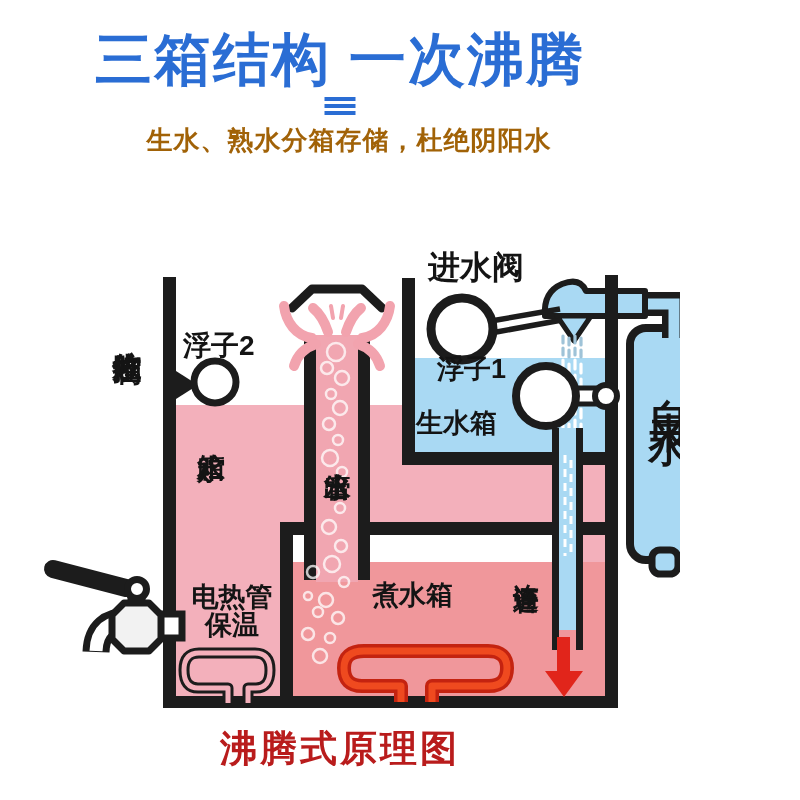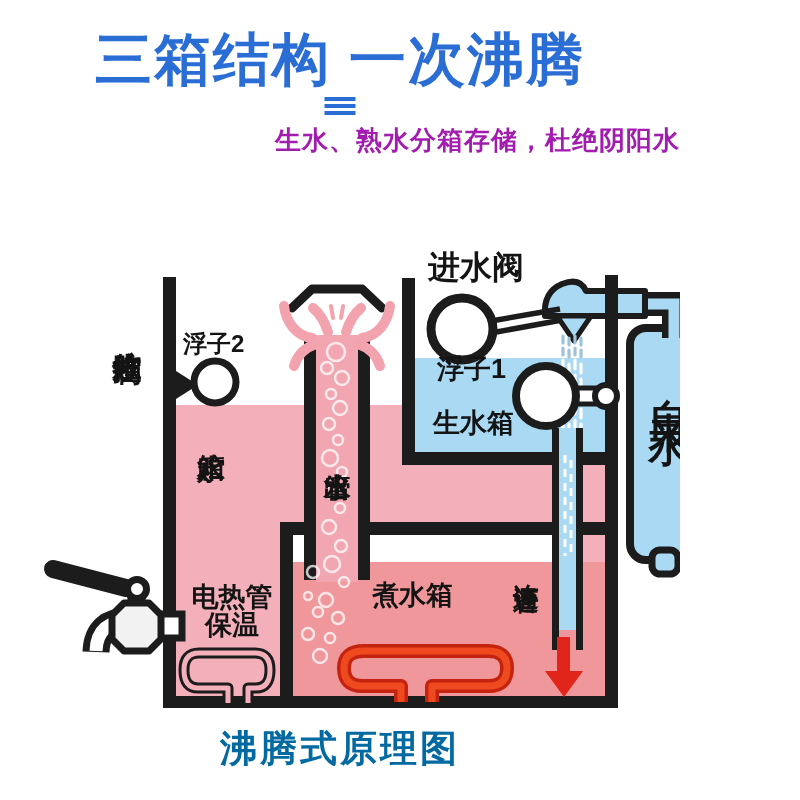--- a/index.html
+++ b/index.html
@@ -7,29 +7,29 @@
     position:relative;width:680px;height:800px;background:#ffffff;overflow:hidden;
     font-family:"Liberation Sans","DejaVu Sans",sans-serif;
   }
   .title{
     position:absolute;left:0;right:0;top:22px;text-align:center;
     font-size:57px;font-weight:900;color:#2a6dd4;letter-spacing:2px;white-space:nowrap;
   }
   .divider{position:absolute;left:50%;top:97px;transform:translateX(-50%);display:flex;flex-direction:column;gap:3px;}
   .divider span{display:block;width:31px;height:4px;background:#2a6dd4;}
   .subtitle{
-    position:absolute;left:0;right:0;top:123px;text-align:right;
-    font-size:26px;font-weight:600;color:#a21caf;letter-spacing:1px;white-space:nowrap;margin-left:18px;
+    position:absolute;left:0;right:0;top:123px;text-align:center;
+    font-size:26px;font-weight:600;color:#a16207;letter-spacing:1px;white-space:nowrap;margin-left:18px;
   }
   .diagram-svg{position:absolute;left:0;top:0;width:800px;height:800px;}
   .lbl{position:absolute;color:#141414;font-weight:700;line-height:1.05;white-space:nowrap;}
   .vert{writing-mode:vertical-rl;text-orientation:upright;}
   .caption{
     position:absolute;left:0;right:0;top:724px;text-align:center;
-    font-size:37px;font-weight:700;color:#0369a1;letter-spacing:3px;
+    font-size:37px;font-weight:700;color:#b91c1c;letter-spacing:3px;
   }
 </style>
 </head>
 <body>
 
 <div class="page">
 
   <div class="title">三箱结构 一次沸腾</div>
   <div class="divider">
     <span></span>
@@ -187,26 +187,26 @@
       <path d="M131,621 Q97,620 96,651" fill="none" stroke="#ffffff" stroke-width="13" stroke-linecap="butt"></path>
       <line x1="53" y1="569" x2="126" y2="588" stroke="#1c1c1c" stroke-width="18" stroke-linecap="round"></line>
       <rect x="156" y="614" width="26" height="24" fill="#ffffff" stroke="#1c1c1c" stroke-width="7"></rect>
       <rect x="130" y="597" width="13" height="13" fill="#ffffff" stroke="#1c1c1c" stroke-width="5"></rect>
       <circle cx="137" cy="589" r="9.5" fill="#ffffff" stroke="#1c1c1c" stroke-width="7"></circle>
       <polygon points="124,603 149,603 161,615 161,639 149,651 124,651 112,639 112,615" fill="#f2f2f2" stroke="#1c1c1c" stroke-width="7" stroke-linejoin="round"></polygon>
     </g>
   </svg>
 
   <div class="lbl vert" style="left:112px;top:328px;font-size:29px;letter-spacing:1px;">贮水位控制</div>
-  <div class="lbl" style="left:183px;top:331px;font-size:24px;">浮子2</div>
+  <div class="lbl" style="left:183px;top:331px;font-size:28px;">浮子2</div>
   <div class="lbl vert" style="left:196px;top:432px;font-size:28px;">贮水箱</div>
   <div class="lbl vert" style="left:323px;top:452px;font-size:27px;">出水管</div>
   <div class="lbl" style="left:428px;top:251px;font-size:32px;">进水阀</div>
   <div class="lbl" style="left:437px;top:355px;font-size:27px;">浮子1</div>
-  <div class="lbl" style="left:416px;top:409px;font-size:27px;padding-left:17px;">生水箱</div>
+  <div class="lbl" style="left:416px;top:409px;font-size:27px;">生水箱</div>
   <div class="lbl vert" style="left:648px;top:366px;font-size:40px;letter-spacing:14px;">自来水</div>
   <div class="lbl" style="left:186px;top:583px;width:92px;text-align:center;font-size:27px;">
     <div>电热管</div>
     <div>保温</div>
   </div>
   <div class="lbl" style="left:372px;top:581px;font-size:27px;">煮水箱</div>
   <div class="lbl vert" style="left:512px;top:563px;font-size:26px;letter-spacing:2px;">连通管</div>
 
   <div class="caption">沸腾式原理图</div>
 </div>

